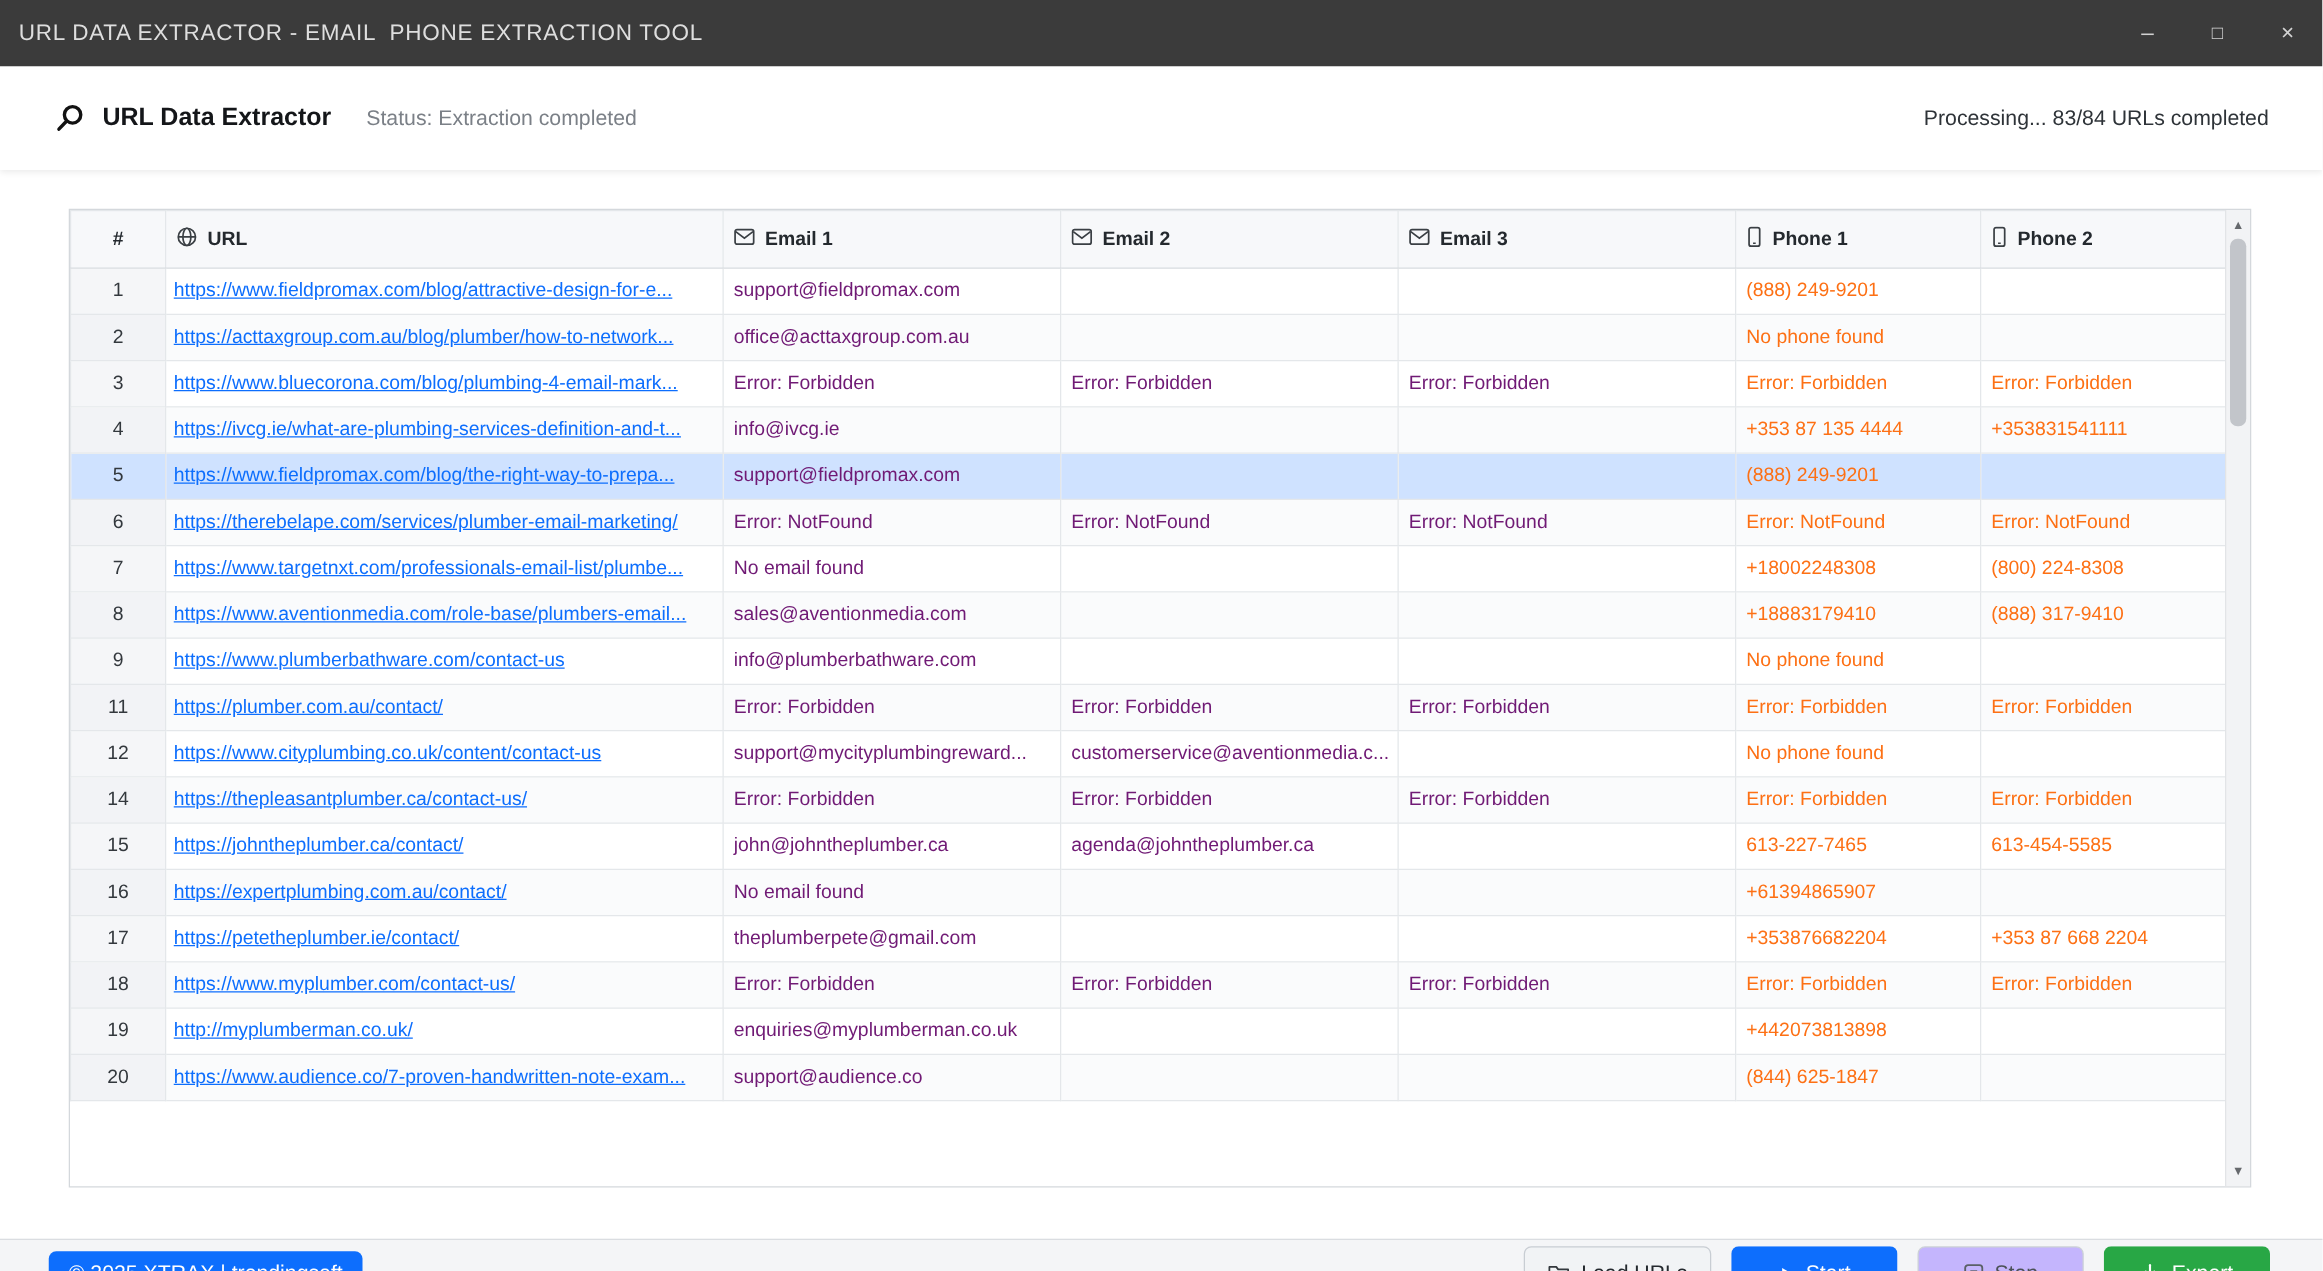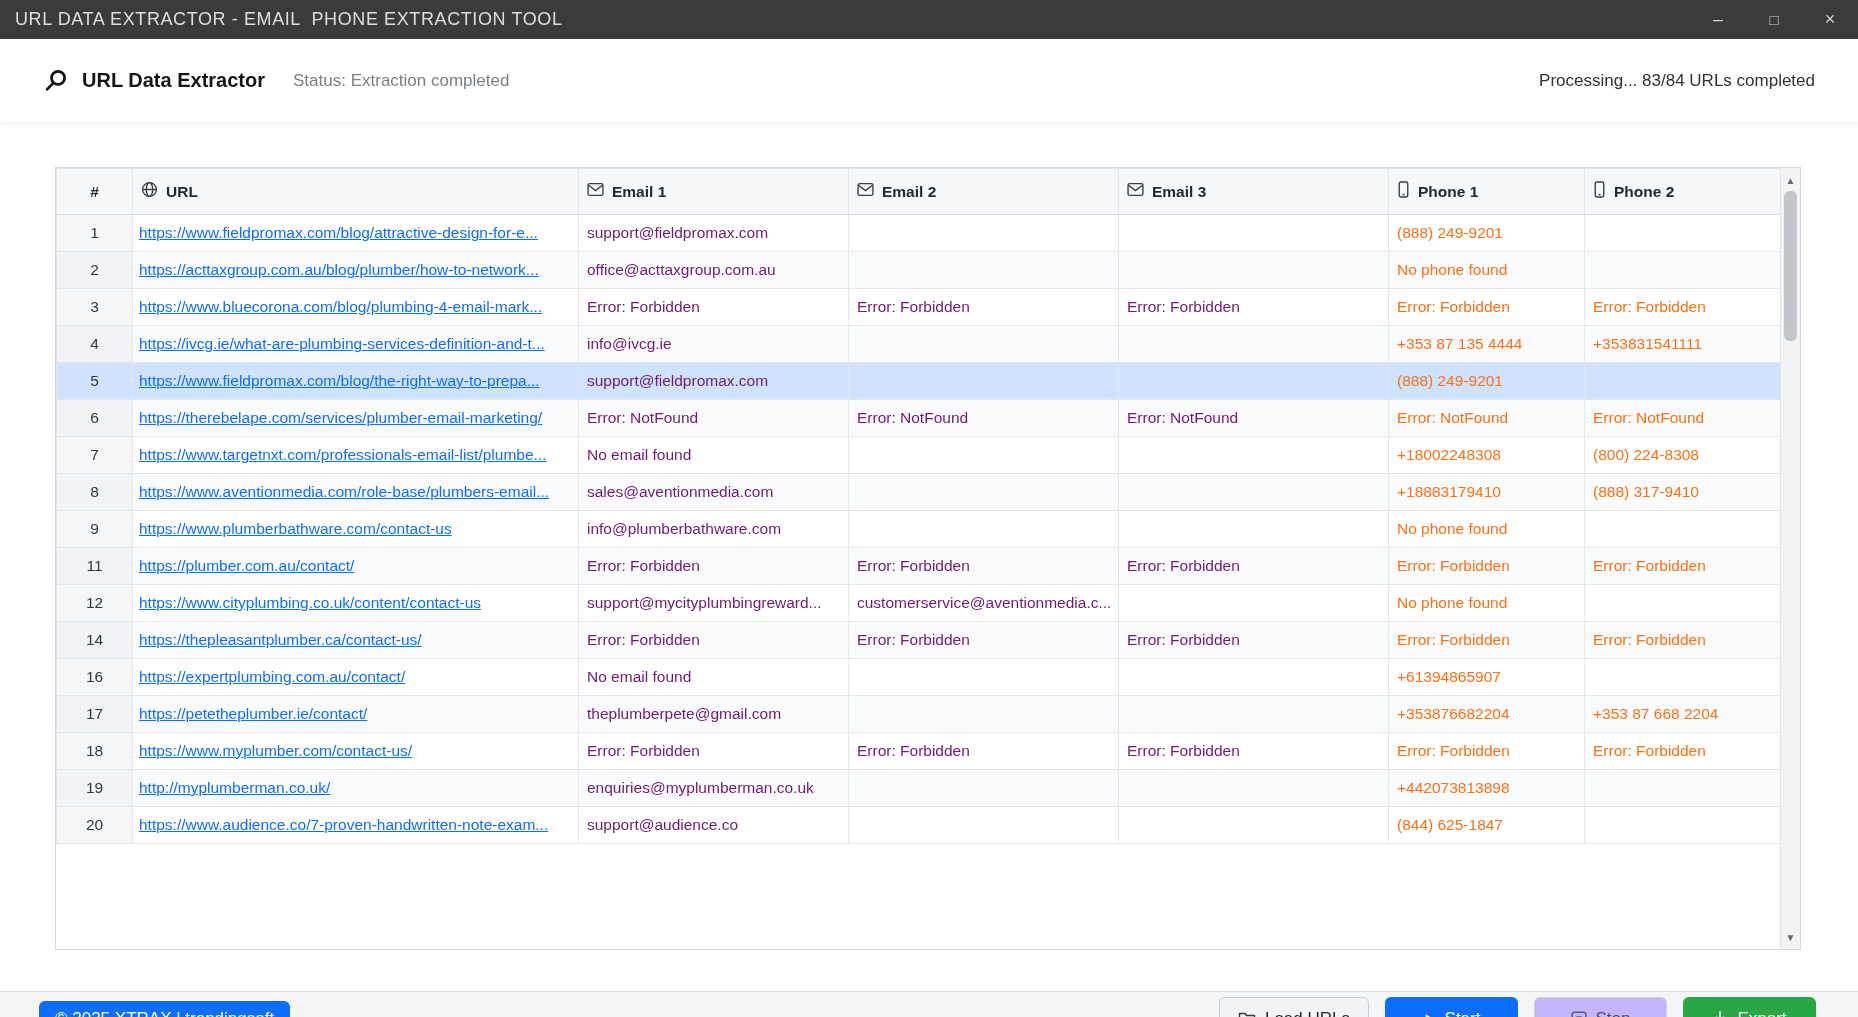--- a/index.html
+++ b/index.html
@@ -4,21 +4,21 @@
 <style>
   * { margin:0; padding:0; box-sizing:border-box; }
   html,body {
     width:1858px; height:1017px; overflow:hidden;
     font-family:"Liberation Sans", sans-serif;
     background:#ffffff;
   }
 
   
   .titlebar {
-    height:39px; background:#3b3b3b; display:flex; align-items:center;
+    height:53px; background:#3b3b3b; display:flex; align-items:center;
     position:relative; z-index:5;
   }
   .titlebar-title {
     color:#dedede; font-size:18px; letter-spacing:.6px; padding-left:15px;
     white-space:pre;
   }
   .win-controls { margin-left:auto; display:flex; height:100%; }
   .win-btn {
     width:56px; height:100%; display:flex; align-items:center; justify-content:center;
     color:#d2d2d2; font-size:18px; cursor:default;
@@ -314,20 +314,29 @@
             <td class="col-phone"></td>
           </tr>
           <tr>
             <td class="col-num">14</td>
             <td class="col-url"><a href="#" class="url-link">https://thepleasantplumber.ca/contact-us/</a></td>
             <td class="col-email">Error: Forbidden</td>
             <td class="col-email">Error: Forbidden</td>
             <td class="col-email">Error: Forbidden</td>
             <td class="col-phone">Error: Forbidden</td>
             <td class="col-phone">Error: Forbidden</td>
+          </tr>
+          <tr>
+            <td class="col-num">15</td>
+            <td class="col-url"><a href="#" class="url-link">https://johntheplumber.ca/contact/</a></td>
+            <td class="col-email">john@johntheplumber.ca</td>
+            <td class="col-email">agenda@johntheplumber.ca</td>
+            <td class="col-email"></td>
+            <td class="col-phone">613-227-7465</td>
+            <td class="col-phone">613-454-5585</td>
           </tr>
           <tr>
             <td class="col-num">16</td>
             <td class="col-url"><a href="#" class="url-link">https://expertplumbing.com.au/contact/</a></td>
             <td class="col-email">No email found</td>
             <td class="col-email"></td>
             <td class="col-email"></td>
             <td class="col-phone">+61394865907</td>
             <td class="col-phone"></td>
           </tr>

